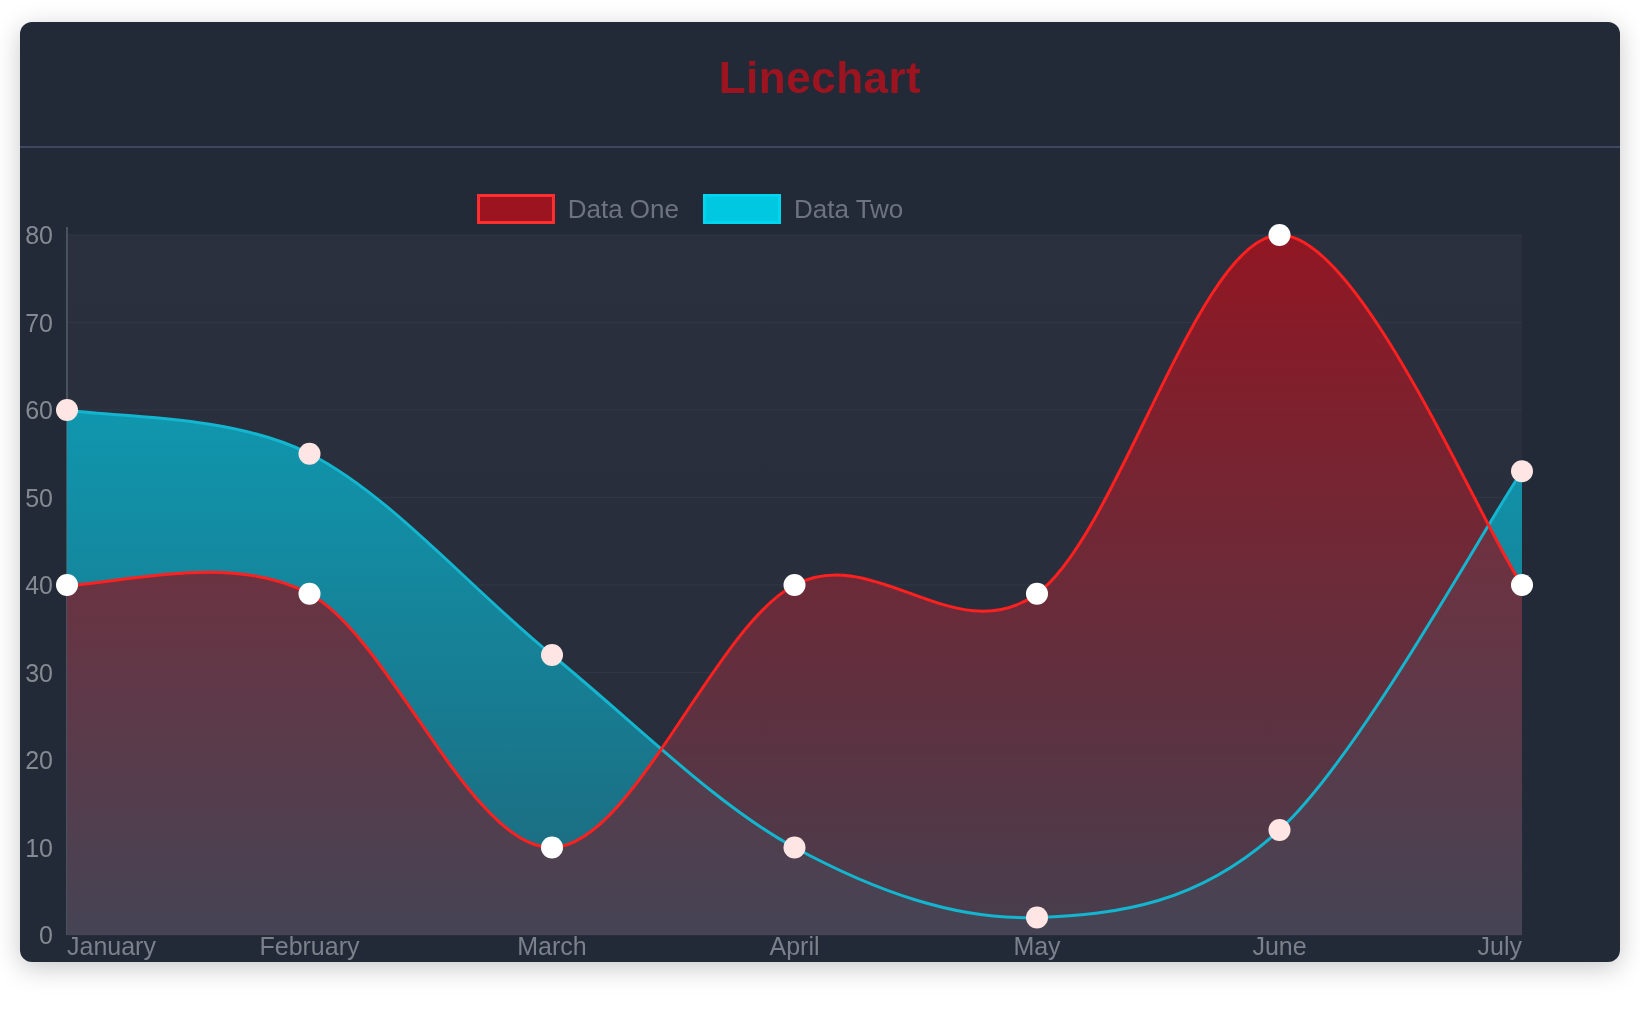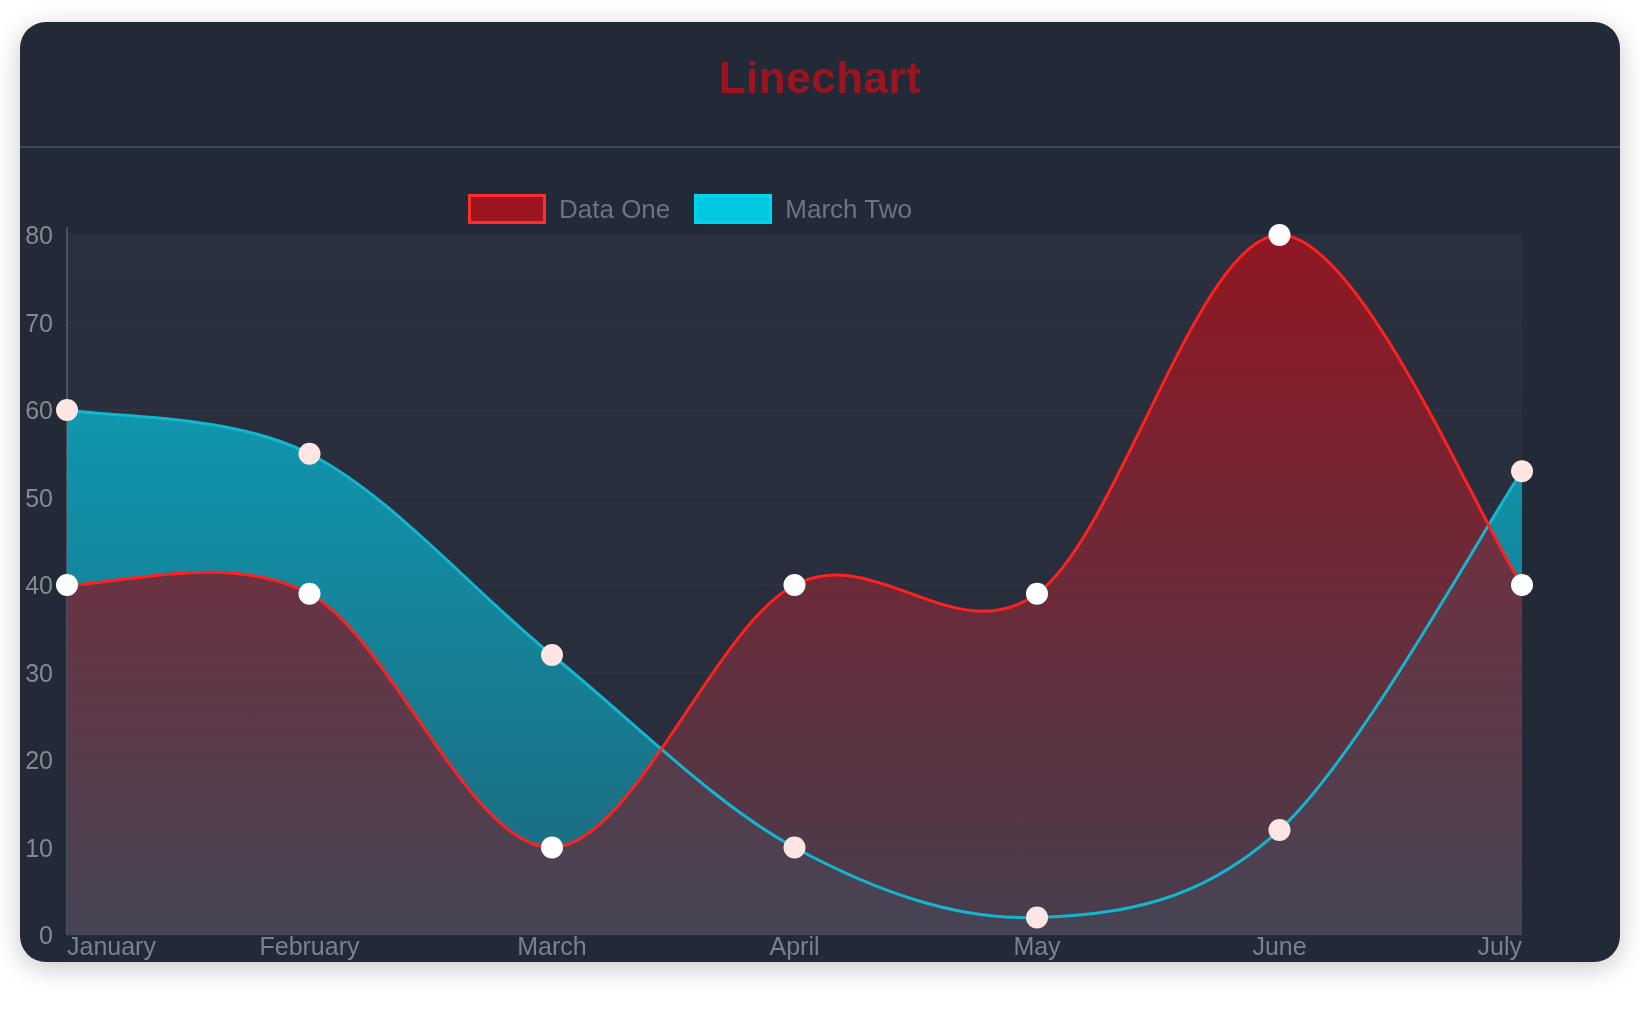--- a/index.html
+++ b/index.html
@@ -17,21 +17,21 @@
     height: 1022px;
     background: #ffffff;
   }
   .card {
     position: absolute;
     left: 20px;
     top: 22px;
     width: 1600px;
     height: 940px;
     background: #222a38;
-    border-radius: 26px;
+    border-radius: 12px;
     box-shadow: 0 6px 26px rgba(0,0,0,0.22);
     overflow: hidden;
   }
   .chart-title {
     position: absolute;
     left: 0;
     top: 34px;
     width: 1600px;
     text-align: center;
     font-size: 44px;
@@ -108,21 +108,21 @@
     <div class="chart-title">Linechart</div>
     <div class="title-divider"></div>
 
     <div class="legend">
       <div class="legend-item">
         <span class="legend-swatch" id="sw0" style="background: rgb(156, 20, 32); border: 3px solid rgb(255, 45, 45);"></span>
         <span class="legend-label">Data One</span>
       </div>
       <div class="legend-item">
         <span class="legend-swatch" id="sw1" style="background: rgb(0, 200, 224); border: 3px solid rgb(0, 213, 240);"></span>
-        <span class="legend-label">March Two</span>
+        <span class="legend-label">Data Two</span>
       </div>
     </div>
 
     <div class="plot-wrap">
       <svg class="plot" id="plot-svg" viewBox="0 0 1600 940" preserveAspectRatio="none">
           <defs>
             <linearGradient id="gOne" x1="0" y1="0" x2="0" y2="1">
               <stop offset="0%" stop-color="#9c1420" stop-opacity="1"></stop>
               <stop offset="100%" stop-color="#4a4050" stop-opacity="1"></stop>
             </linearGradient>

